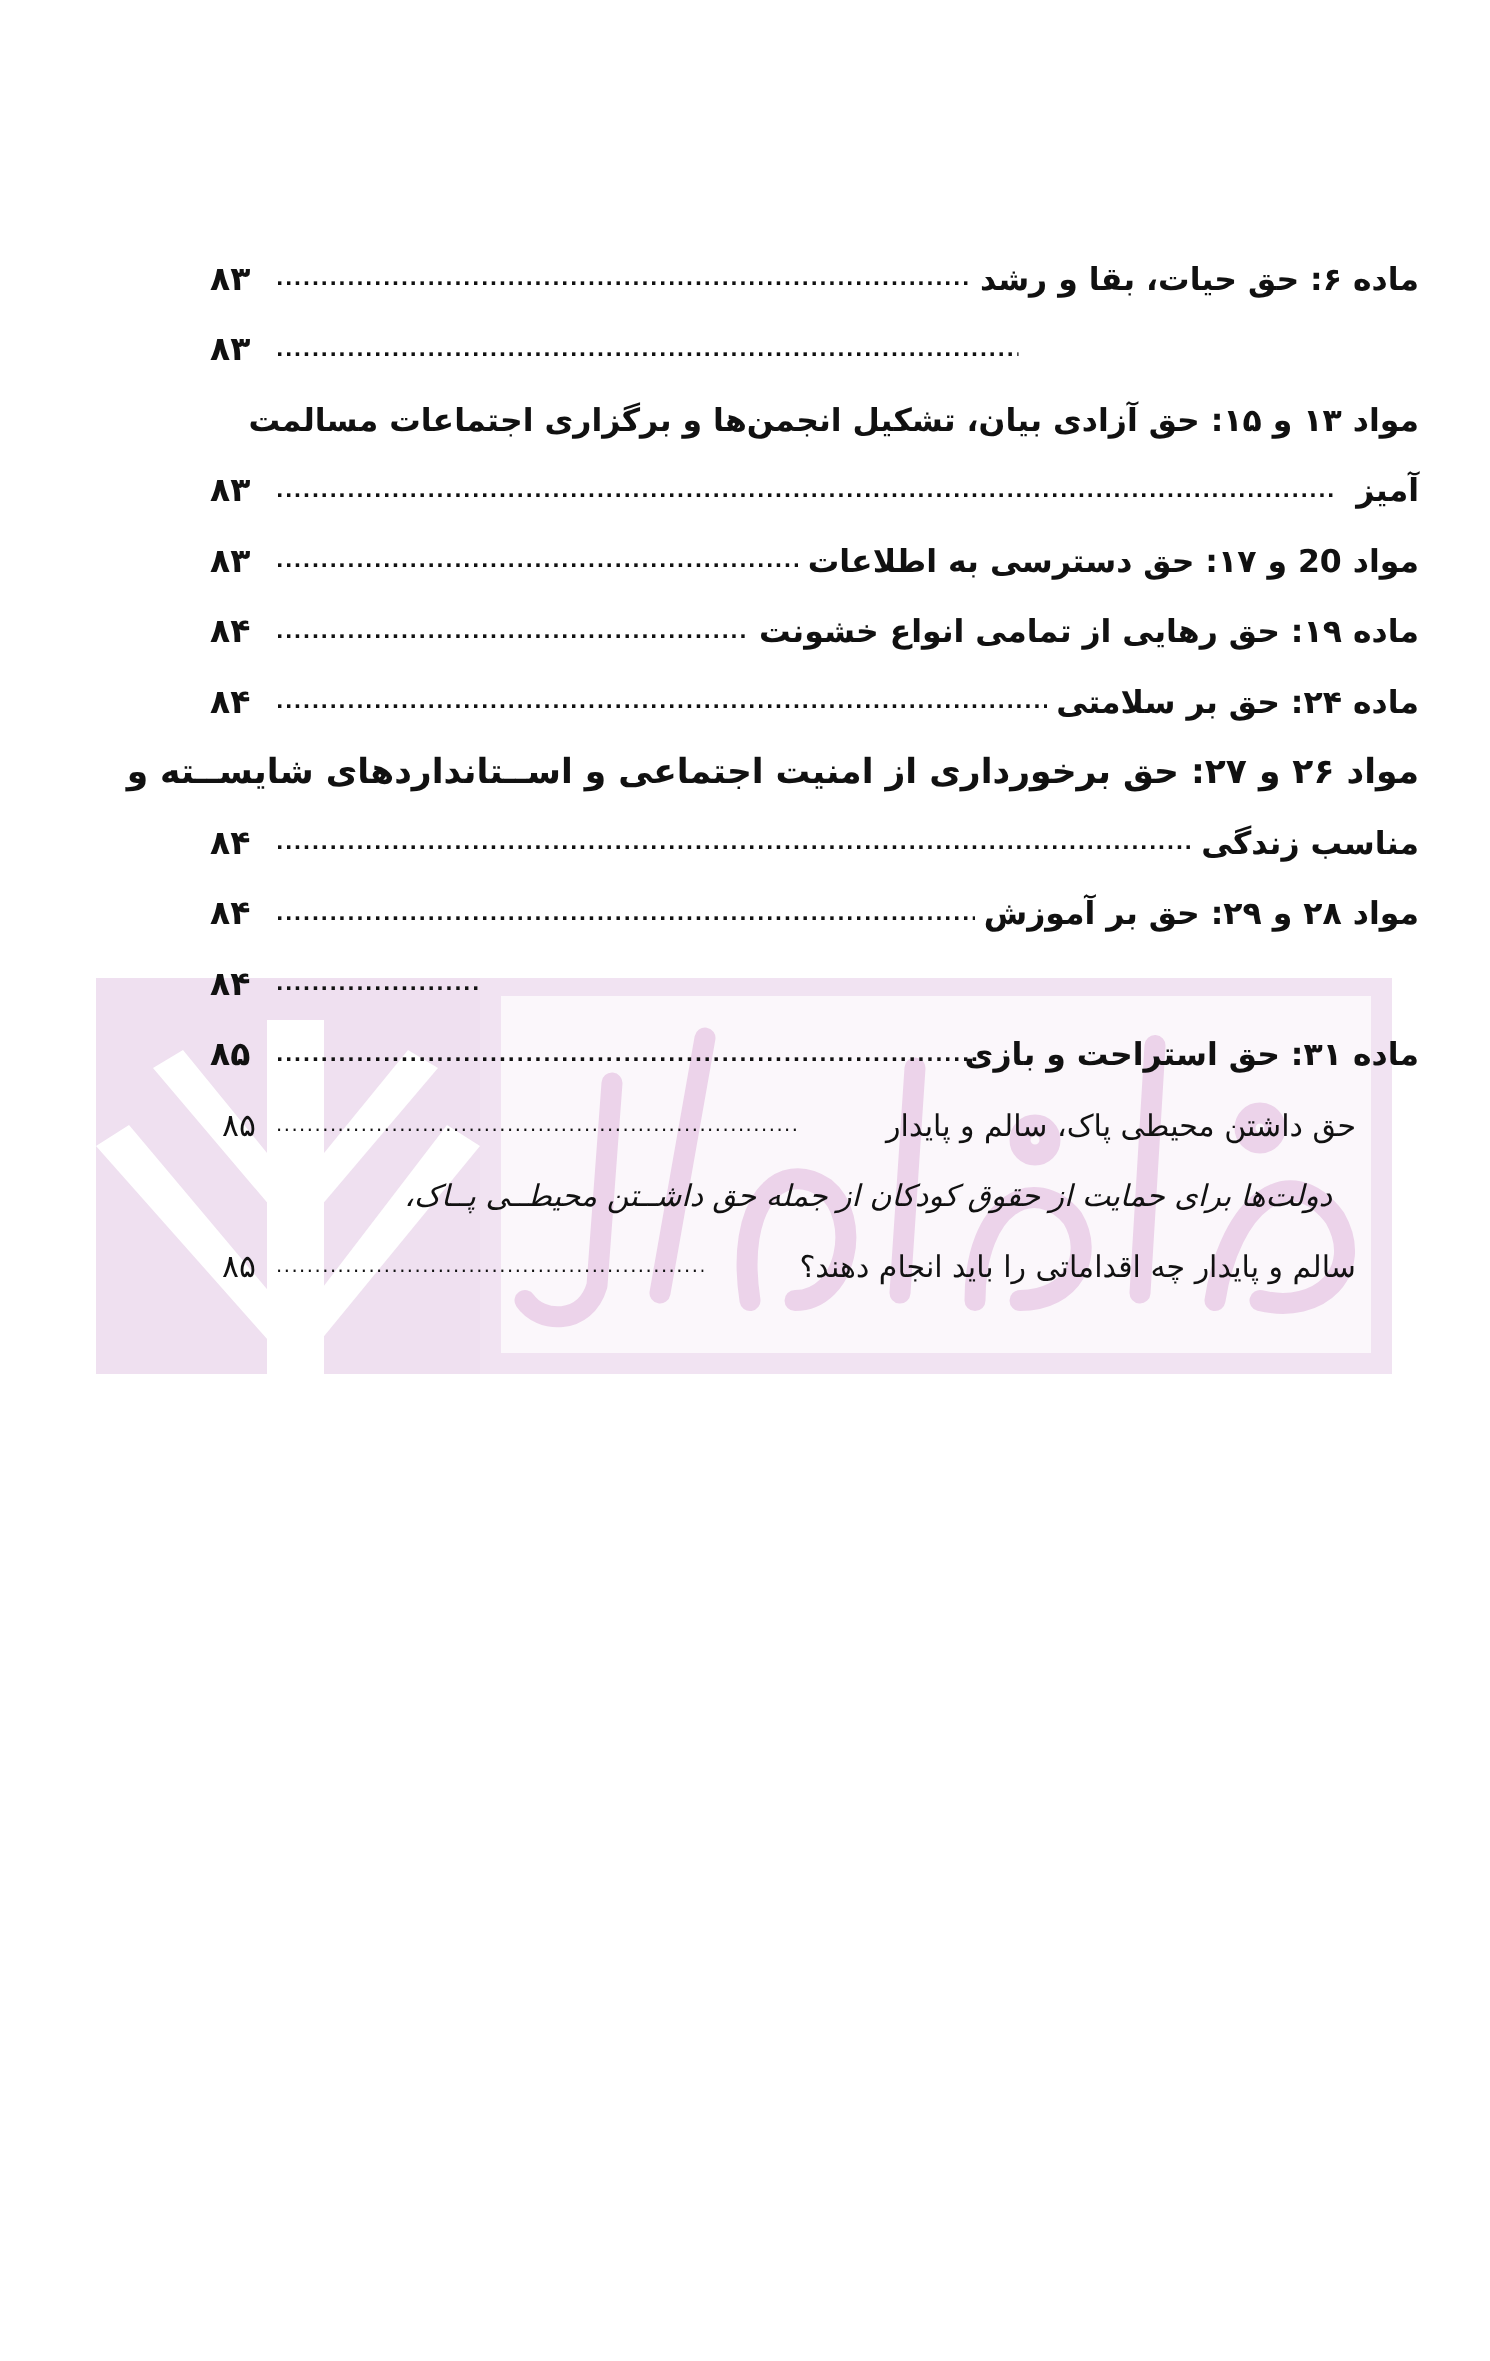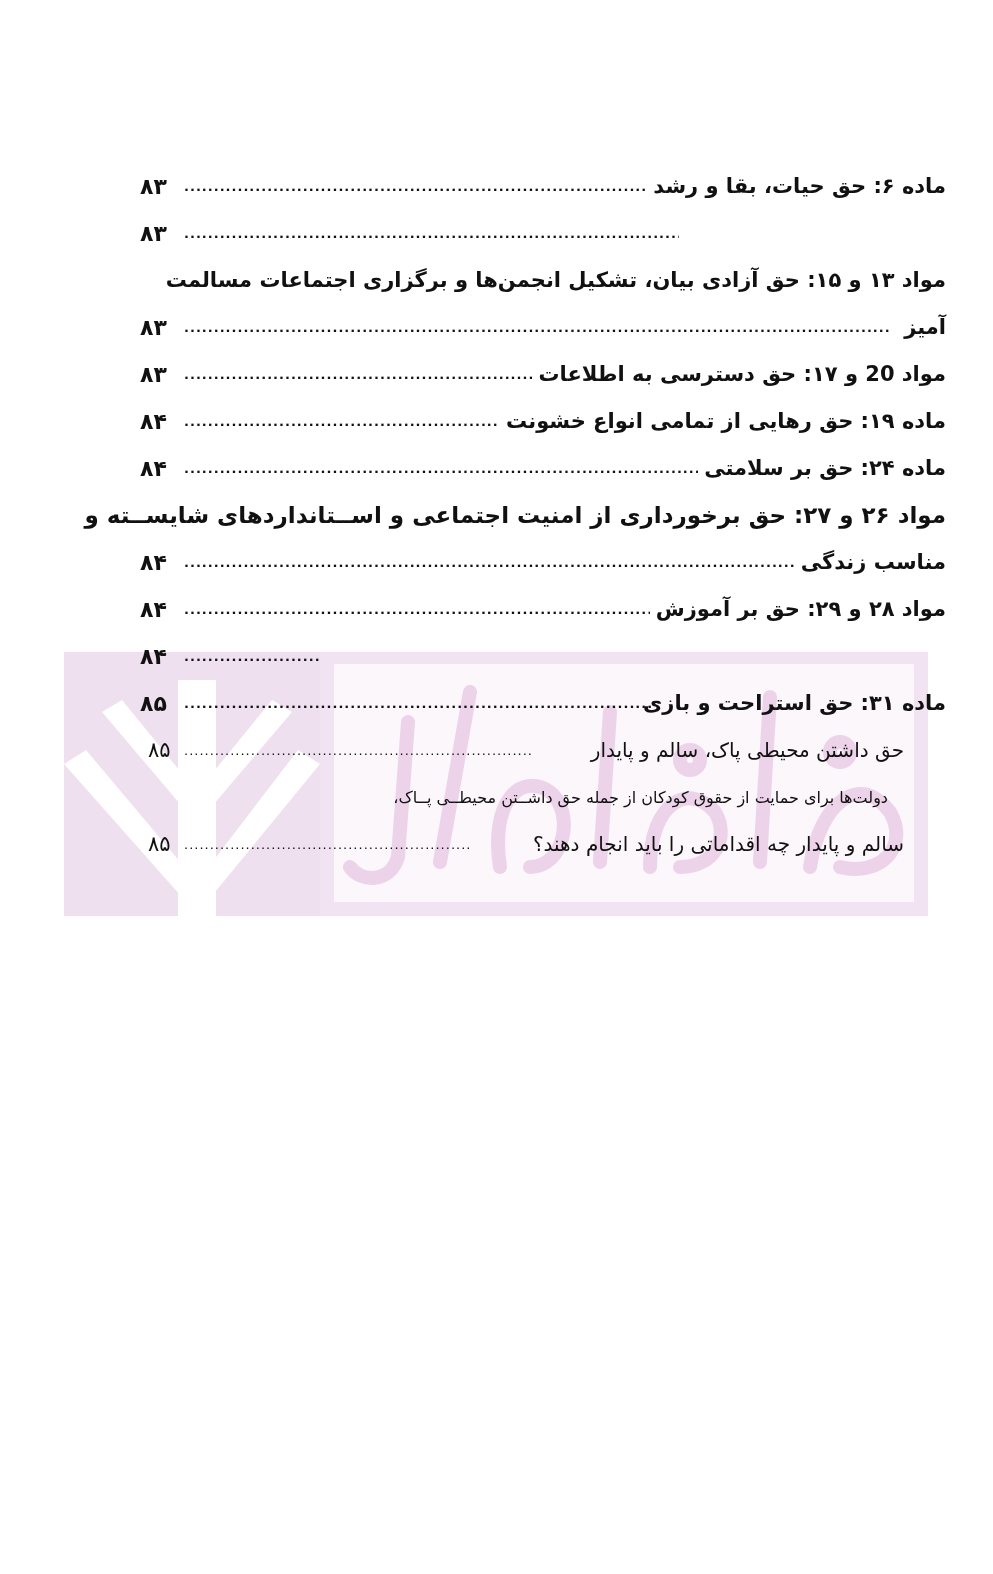--- a/index.html
+++ b/index.html
@@ -199,21 +199,21 @@
     <span class="page">۸۵</span>
     <span class="title" style="padding-left:6px;">ماده ۳۱: حق استراحت و بازی</span>
   </div>
 
   <div class="entry normal indent">
     <span class="leader" style="width:350px;">........................................................................................................................................................................................................................................</span>
     <span class="page">۸۵</span>
     <span class="title" style="padding-left:6px;">حق داشتن محیطی پاک، سالم و پایدار</span>
   </div>
 
-  <div class="wrapline" style="font-size:16px;">
+  <div class="wrapline" style="font-size:20px;font-style:italic;">
     <span class="title" style="right:58px;">دولت‌ها برای حمایت از حقوق کودکان از جمله حق داشــتن محیطــی پــاک،</span>
   </div>
   <div class="entry normal indent">
     <span class="leader" style="width:285px;">........................................................................................................................................................................................................................................</span>
     <span class="page">۸۵</span>
     <span class="title" style="padding-left:6px;">سالم و پایدار چه اقداماتی را باید انجام دهند؟</span>
   </div>
 
 </div>
 

